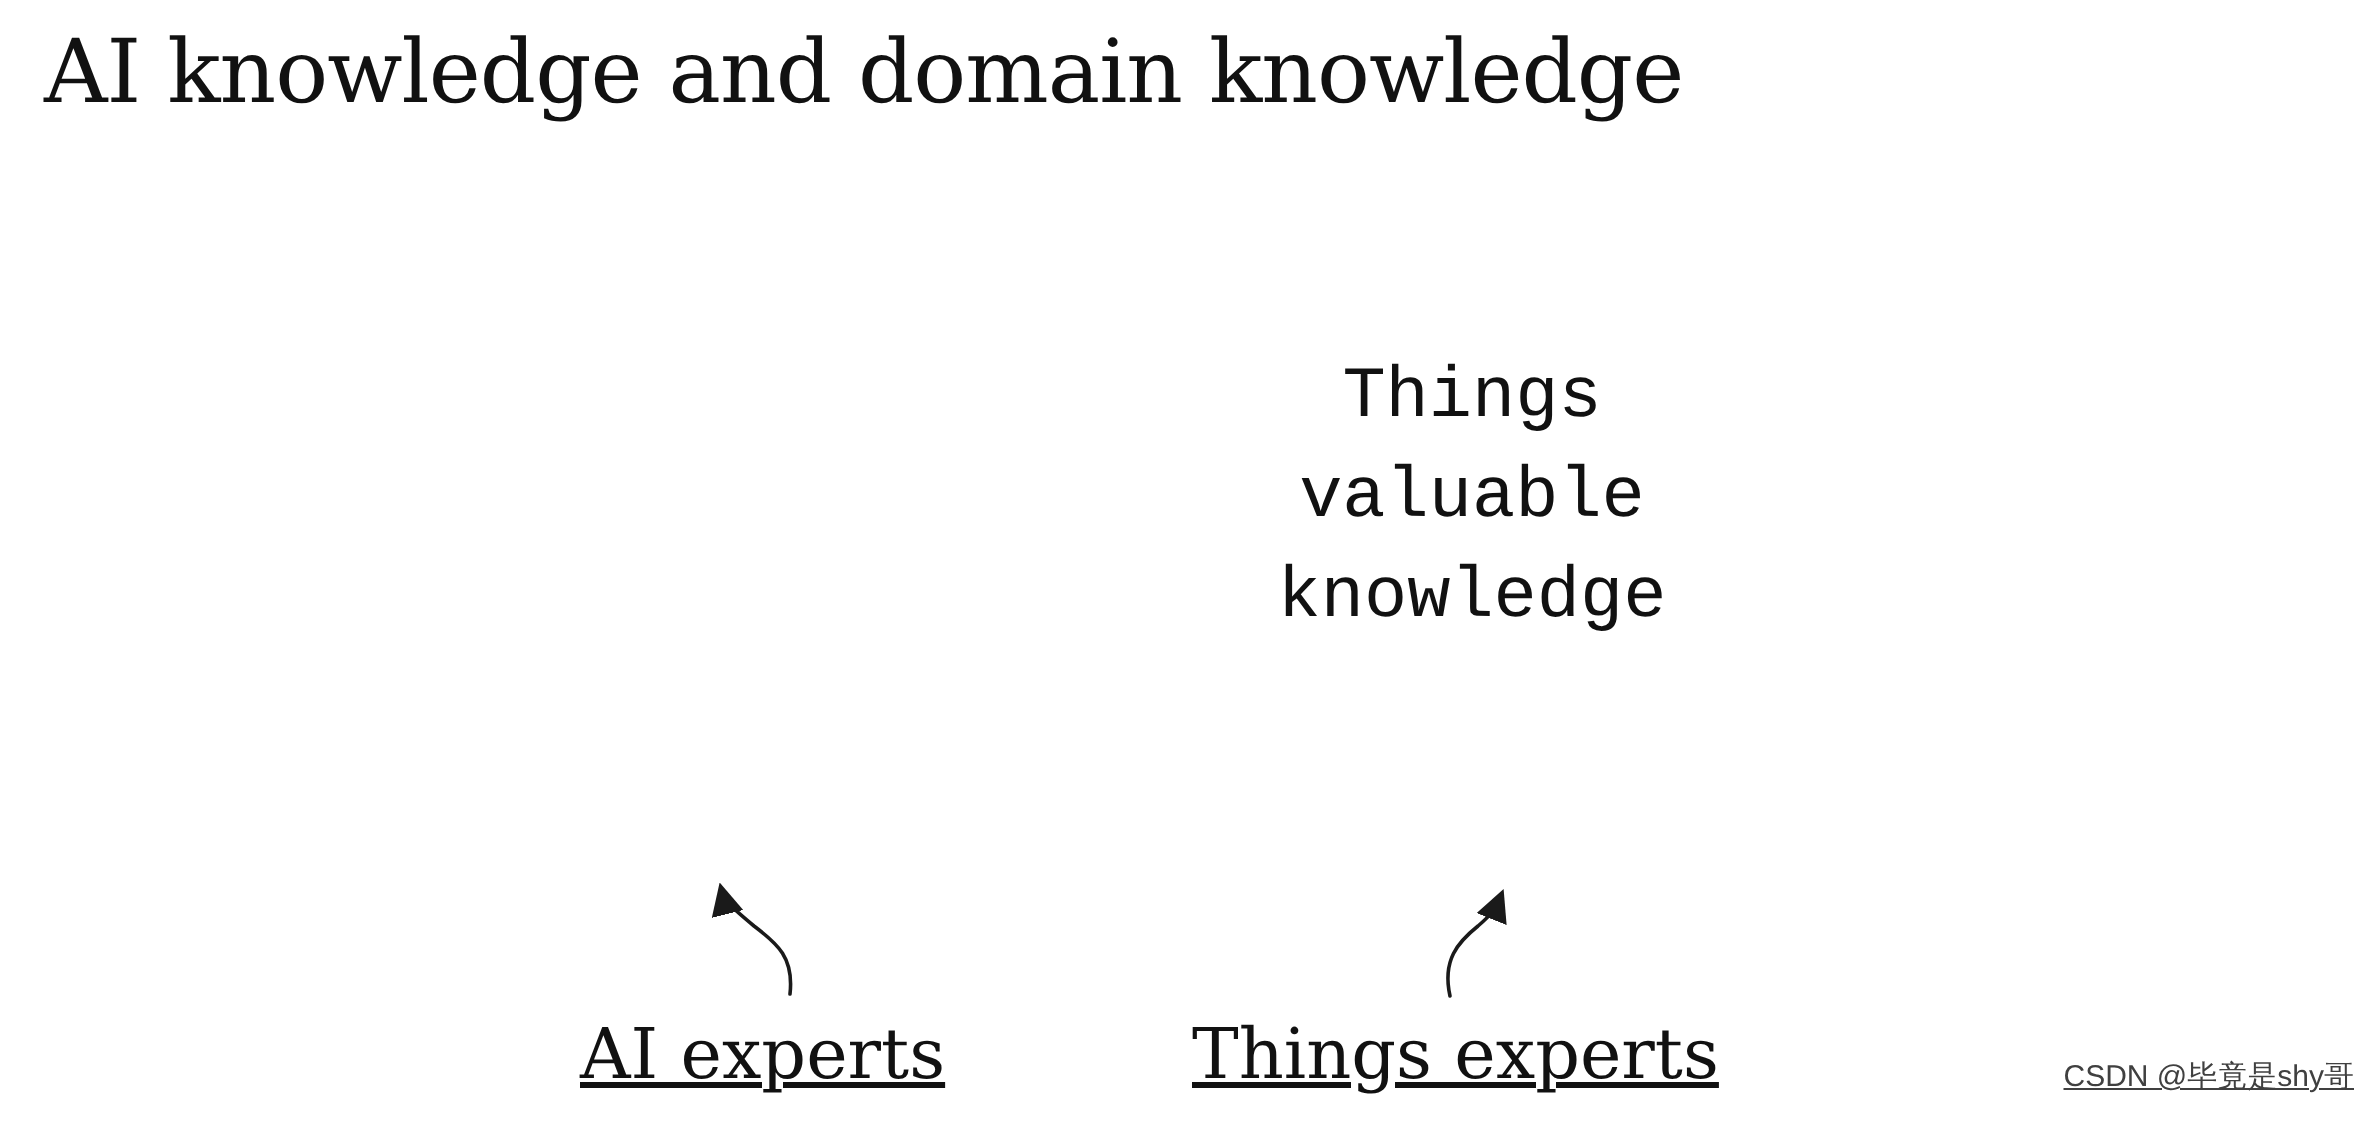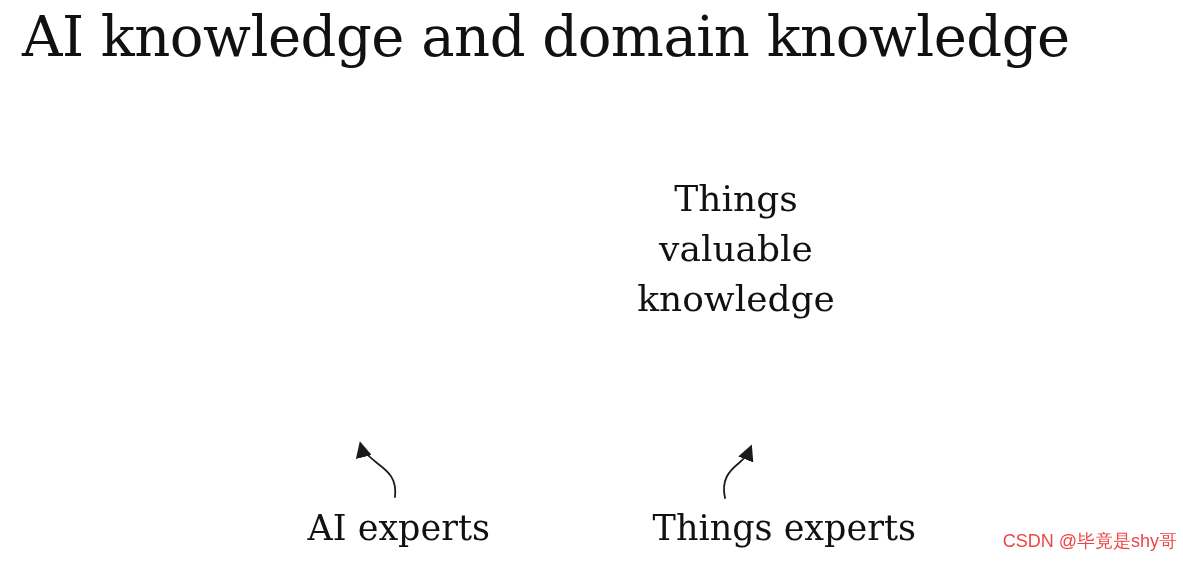--- a/index.html
+++ b/index.html
@@ -13,48 +13,50 @@
     height: 563px;
     background: #ffffff;
     overflow: hidden;
     font-family: "DejaVu Serif", "Liberation Serif", serif;
     color: #111111;
   }
   .slide-title {
     position: absolute;
     left: 22px;
     top: 2px;
-    font-size: 56px;
+    font-size: 44px;
     line-height: 70px;
     white-space: nowrap;
     letter-spacing: -0.5px;
   }
   .text-block {
     position: absolute;
     text-align: center;
     font-size: 36px;
   }
   .block-left {
     left: 253px;
     top: 214px;
     width: 240px;
     line-height: 51px;
   }
   .block-right {
     left: 616px;
     top: 174px;
     width: 240px;
     line-height: 50px;
+    font-family: Liberation Mono, monospace;
   }
   .expert-label {
     position: absolute;
-    text-align: right;
+    text-align: left;
     font-size: 35px;
     line-height: 45px;
     white-space: nowrap;
+    text-decoration: underline;
   }
   .expert-left {
     left: 290px;
     top: 506px;
     width: 200px;
   }
   .expert-right {
     left: 596px;
     top: 506px;
     width: 320px;
@@ -65,24 +67,25 @@
     top: 0;
     width: 1183px;
     height: 563px;
     pointer-events: none;
   }
   .watermark {
     position: absolute;
     right: 6px;
     top: 529px;
     font-family: "Liberation Sans", "DejaVu Sans", sans-serif;
-    font-size: 18px;
-    color: #ef4444;
+    font-size: 15px;
+    color: #404040;
     text-shadow: 1px 1px 0 #ffffff;
     white-space: nowrap;
+    text-decoration: underline;
   }
 </style>
 </head>
 <body>
 
 <div class="slide">
 
   <div class="slide-title">AI knowledge and domain knowledge</div>
 
   <div class="text-block block-left">

